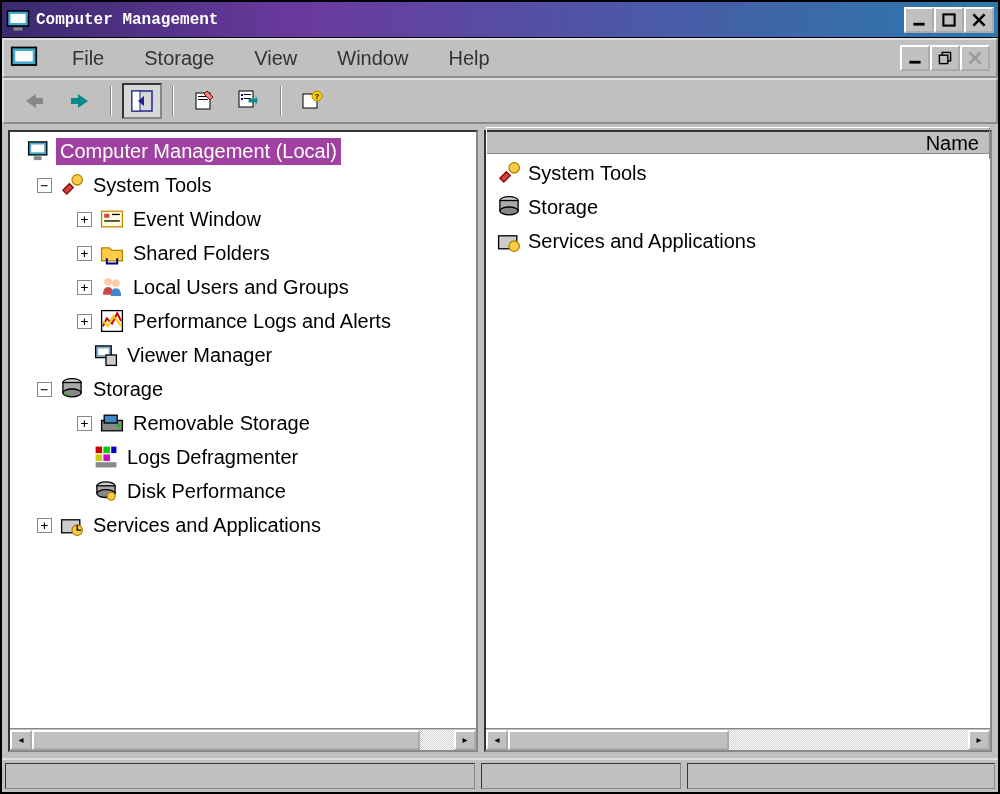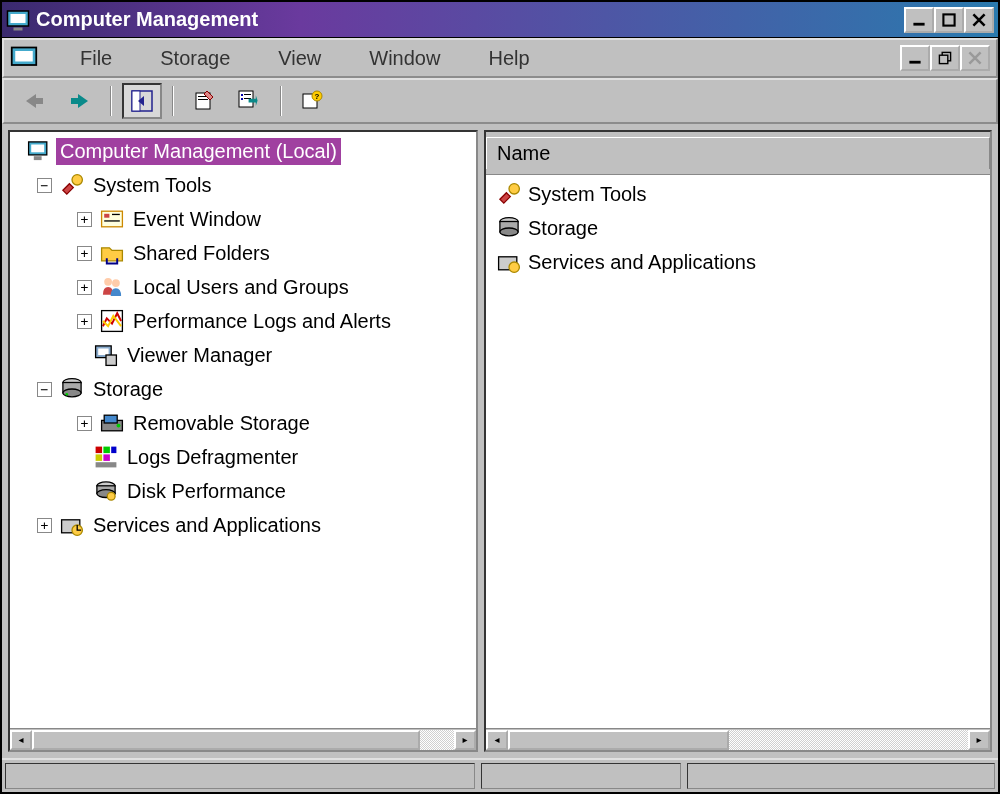--- a/index.html
+++ b/index.html
@@ -23,41 +23,41 @@
   color: #fff;
   font-weight: bold;
   border-bottom: 1px solid #000;
 }
 .titlebar-icon {
   width: 24px; height: 24px;
   margin-right: 6px;
   display: inline-flex;
   align-items: center; justify-content: center;
 }
-.titlebar-text { flex: 1; font-size: 20px; }
+.titlebar-text { flex: 1; font-size: 16px; font-family: Liberation Mono, monospace; }
 .titlebar-btns { display: flex; gap: 0; }
 .win-btn {
   width: 30px; height: 26px;
   background: #c0c0c0;
   border: 2px outset #fff;
   display: flex; align-items: center; justify-content: center;
   font-family: Arial; font-size: 16px; font-weight: bold;
   color: #000;
 }
 .win-btn svg { width: 14px; height: 14px; }
 
 
 .menubar {
   height: 40px;
   background: #c0c0c0;
   border: 2px outset #e0e0e0;
   display: flex;
   align-items: center;
   padding: 0 6px;
-  gap: 12px;
+  gap: 4px;
 }
 .menu-icon {
   width: 28px; height: 24px;
   display: inline-flex; align-items: center; justify-content: center;
   margin-right: 12px;
 }
 .menu-item {
   padding: 4px 18px;
   font-size: 20px;
   color: #333;
@@ -158,25 +158,26 @@
 }
 .dotted-v {
   position: absolute;
   border-left: 1px dotted #888;
   height: 100%;
   top: 0;
 }
 
 
 .list-header {
-  height: 43px;
+  height: 22px;
   background: #c0c0c0;
   border-bottom: 1px solid #888;
   display: flex;
   align-items: center;
+  text-align: right;
 }
 .list-header-col {
   padding: 4px 10px;
   font-size: 20px;
   border-right: 1px solid #888;
   border-top: 1px solid #fff;
   border-left: 1px solid #fff;
   flex: 1;
 }
 .list-body {

